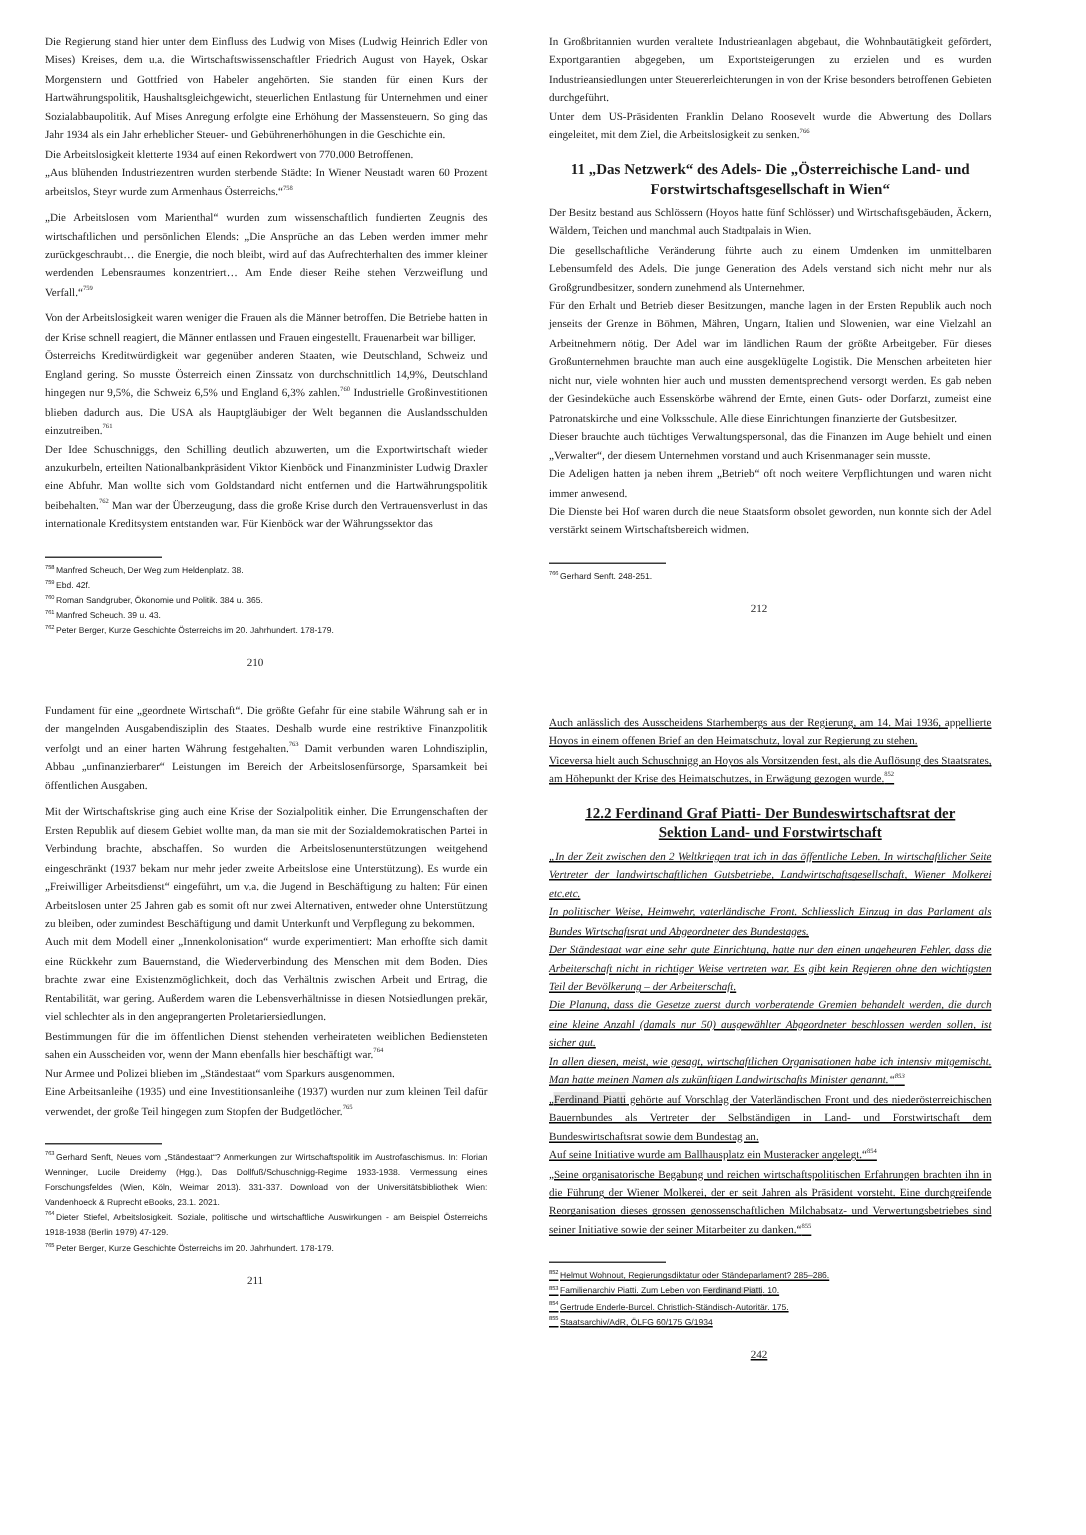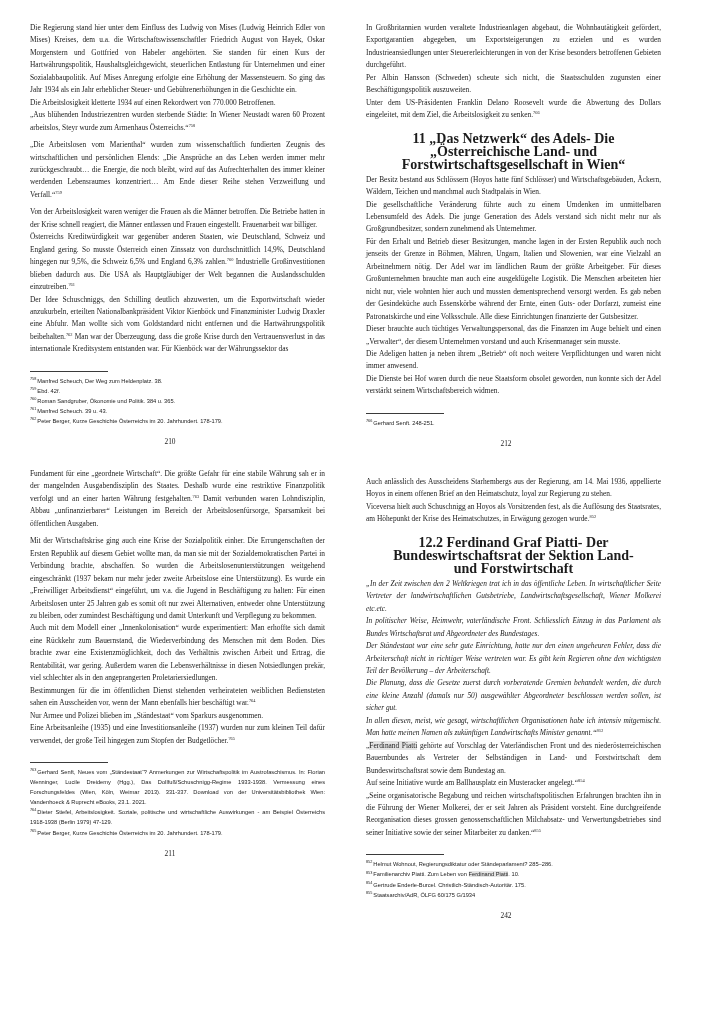--- a/index.html
+++ b/index.html
@@ -4,31 +4,31 @@
 <style>
   html,body{margin:0;padding:0;}
   body{
     width:724px;height:1023px;background:#ffffff;position:relative;overflow:hidden;
     font-family:"Liberation Serif", serif;
   }
   .sheet{position:absolute;}
   #s0{left:30px;top:22px;width:295px;}
   #s1{left:366px;top:22px;width:295px;}
   #s2{left:30px;top:468px;width:295px;}
-  #s3{left:366px;top:476px;width:295px;}
+  #s3{left:366px;top:476px;width:295px;text-decoration:underline;}
 
   .page-body{
     font-family:"Liberation Serif", serif;
     font-size:7.4px;line-height:12.45px;color:#1c1c1c;text-align:justify;
   }
   .para{margin:0;}
   .para.gap{margin-top:5px;}
   .para.heading{
     font-weight:bold;text-align:center;margin:10px 14px 3px 14px;
-    font-size:14px;line-height:13px;text-align:center;
+    font-size:10px;line-height:13px;text-align:center;
   }
   .para.quote{font-style:italic;}
   sup.fnref{font-size:4.4px;line-height:0;}
   .fn-rule{border:0;border-top:1px solid #3a3a3a;width:78px;margin:15px 0 4px 0;}
   .fn-list{
     font-family:"Liberation Sans", sans-serif;
     font-size:5.7px;line-height:10.1px;color:#222222;text-align:justify;
   }
   sup.fnm{font-size:3.8px;line-height:0;margin-right:1px;}
   .hl{background:#e5e5e5;}
@@ -59,21 +59,20 @@
         <div class="footnote"><sup class="fnm">760</sup><span>Roman Sandgruber, Ökonomie und Politik. 384 u. 365.</span></div>
         <div class="footnote"><sup class="fnm">761</sup><span>Manfred Scheuch. 39 u. 43.</span></div>
         <div class="footnote"><sup class="fnm">762</sup><span>Peter Berger, Kurze Geschichte Österreichs im 20. Jahrhundert. 178-179.</span></div>
       </div>
     <div class="pagenum">210</div>
   </div>
 
   <div class="sheet" id="s1">
     <div class="page-body">
         <div class="para body"><span>In Großbritannien wurden veraltete Industrieanlagen abgebaut, die Wohnbautätigkeit gefördert, Exportgarantien abgegeben, um Exportsteigerungen zu erzielen und es wurden Industrieansiedlungen unter Steuererleichterungen in von der Krise besonders betroffenen Gebieten durchgeführt.</span></div>
-        <div class="para body"><span>Per Albin Hansson (Schweden) scheute sich nicht, die Staatsschulden zugunsten einer Beschäftigungspolitik auszuweiten.</span></div>
         <div class="para body"><span>Unter dem US-Präsidenten Franklin Delano Roosevelt wurde die Abwertung des Dollars eingeleitet, mit dem Ziel, die Arbeitslosigkeit zu senken.</span><sup class="fnref">766</sup></div>
         <div class="para heading"><span>11 „Das Netzwerk“ des Adels- Die „Österreichische Land- und Forstwirtschaftsgesellschaft in Wien“</span></div>
         <div class="para body"><span>Der Besitz bestand aus Schlössern (Hoyos hatte fünf Schlösser) und Wirtschaftsgebäuden, Äckern, Wäldern, Teichen und manchmal auch Stadtpalais in Wien.</span></div>
         <div class="para body"><span>Die gesellschaftliche Veränderung führte auch zu einem Umdenken im unmittelbaren Lebensumfeld des Adels. Die junge Generation des Adels verstand sich nicht mehr nur als Großgrundbesitzer, sondern zunehmend als Unternehmer.</span></div>
         <div class="para body"><span>Für den Erhalt und Betrieb dieser Besitzungen, manche lagen in der Ersten Republik auch noch jenseits der Grenze in Böhmen, Mähren, Ungarn, Italien und Slowenien, war eine Vielzahl an Arbeitnehmern nötig. Der Adel war im ländlichen Raum der größte Arbeitgeber. Für dieses Großunternehmen brauchte man auch eine ausgeklügelte Logistik. Die Menschen arbeiteten hier nicht nur, viele wohnten hier auch und mussten dementsprechend versorgt werden. Es gab neben der Gesindeküche auch Essenskörbe während der Ernte, einen Guts- oder Dorfarzt, zumeist eine Patronatskirche und eine Volksschule. Alle diese Einrichtungen finanzierte der Gutsbesitzer.</span></div>
         <div class="para body"><span>Dieser brauchte auch tüchtiges Verwaltungspersonal, das die Finanzen im Auge behielt und einen „Verwalter“, der diesem Unternehmen vorstand und auch Krisenmanager sein musste.</span></div>
         <div class="para body"><span>Die Adeligen hatten ja neben ihrem „Betrieb“ oft noch weitere Verpflichtungen und waren nicht immer anwesend.</span></div>
         <div class="para body"><span>Die Dienste bei Hof waren durch die neue Staatsform obsolet geworden, nun konnte sich der Adel verstärkt seinem Wirtschaftsbereich widmen.</span></div>
       </div>
     <hr class="fn-rule">

